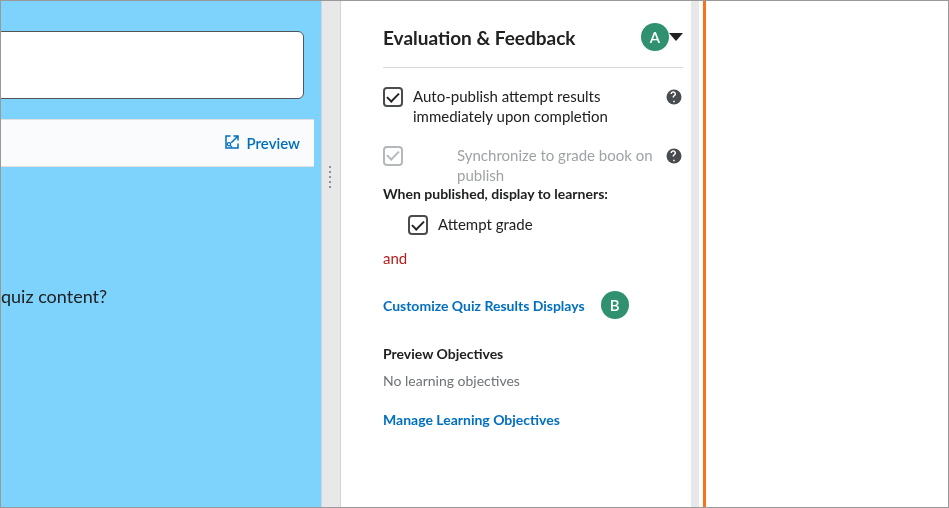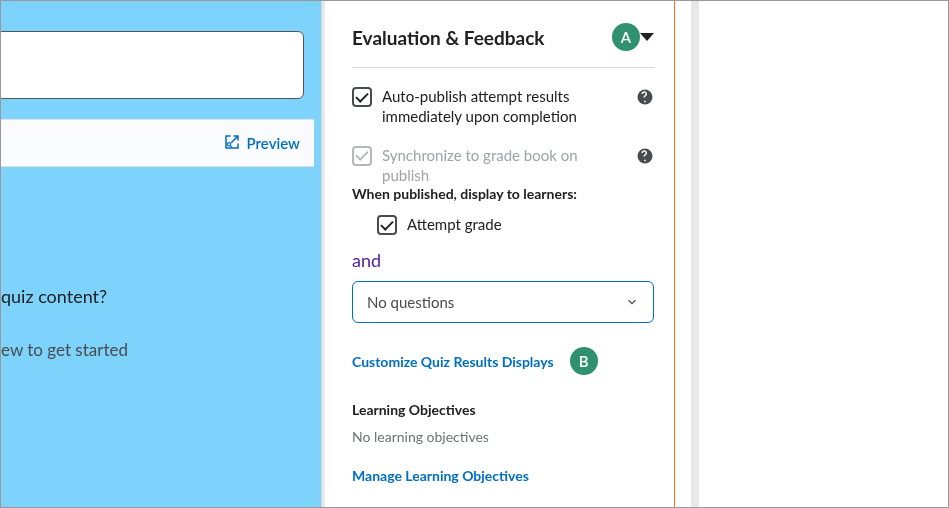--- a/index.html
+++ b/index.html
@@ -99,26 +99,26 @@
       justify-content: space-between;
     }
     .divider-grip span {
       width: 2px;
       height: 2px;
       background: #6e7377;
       border-radius: 50%;
     }
     .right-pane {
       position: absolute;
-      left: 324px;
+      left: 355px;
       top: 0;
       width: 350px;
       height: 100%;
       background: #fff;
-      border-right: 1px solid #f97316;
+      border-right: 3px solid #f97316;
       padding: 22px 20px 0 27px;
     }
     .right-edge {
       position: absolute;
       left: 690px;
       top: 0;
       width: 8px;
       height: 100%;
       background: #e8e8e8;
     }
@@ -192,40 +192,41 @@
       border-color: #b5b8bb;
     }
     .option-label {
       font-size: 15px;
       color: #202122;
       line-height: 1.35;
       flex: 1;
     }
     .option-label.disabled {
       color: #9fa3a6;
+      margin-left: 44px;
     }
     .help-icon {
       width: 18px;
       height: 18px;
       flex-shrink: 0;
       margin-top: 2px;
       cursor: pointer;
     }
     .help-icon svg {
       width: 18px;
       height: 18px;
     }
     .sub-heading {
       font-size: 14px;
       font-weight: 700;
       color: #202122;
     }
     .and-text {
-      font-size: 18px;
-      color: #4c1d95;
+      font-size: 15px;
+      color: #b91c1c;
       margin-top: 14px;
     }
     .select-box {
       margin-top: 10px;
       width: 100%;
       height: 42px;
       border: 1.5px solid #006fbf;
       border-radius: 6px;
       display: flex;
       align-items: center;
@@ -288,21 +289,20 @@
         <svg viewBox="0 0 24 24">
             <path d="M14 3h7v7h-2V6.4l-7.3 7.3-1.4-1.4L17.6 5H14V3zM5 5h5V3H3v18h18v-7h-2v5H5V5z"></path>
             <circle cx="8" cy="15" r="2.2" fill="none" stroke="#006fbf" stroke-width="1.6"></circle>
             <line x1="9.8" y1="16.8" x2="12" y2="19" stroke="#006fbf" stroke-width="1.6"></line>
           </svg>
       </span>
       <span>Preview</span>
     </div>
   </div>
   <div class="content-heading">quiz content?</div>
-  <div class="content-sub">ew to get started</div>
 </div>
 
 <div class="divider-col">
   <div class="divider-grip">
     <span></span>
       <span></span>
       <span></span>
       <span></span>
       <span></span>
   </div>
@@ -339,32 +339,24 @@
 
   <div class="sub-heading">When published, display to learners:</div>
 
   <div class="row" style="margin-top:12px;margin-left:25px;">
     <div class="checkbox checked"></div>
     <div class="option-label">Attempt grade</div>
   </div>
 
   <div class="and-text">and</div>
 
-  <div class="select-box">
-    <span class="select-value">No questions</span>
-    <span class="select-chevron">
-      <svg viewBox="0 0 24 24">
-          <polyline points="6 9 12 15 18 9"></polyline>
-        </svg>
-    </span>
-  </div>
 
   <div class="link-row">
     <span class="link-text">Customize Quiz Results Displays</span>
     <span class="badge">B</span>
   </div>
 
-  <div class="section-heading">Learning Objectives</div>
+  <div class="section-heading">Preview Objectives</div>
   <div class="small-text">No learning objectives</div>
   <div class="link2">Manage Learning Objectives</div>
 </div>
 
 <div class="right-edge"></div>
 
 </body></html>

